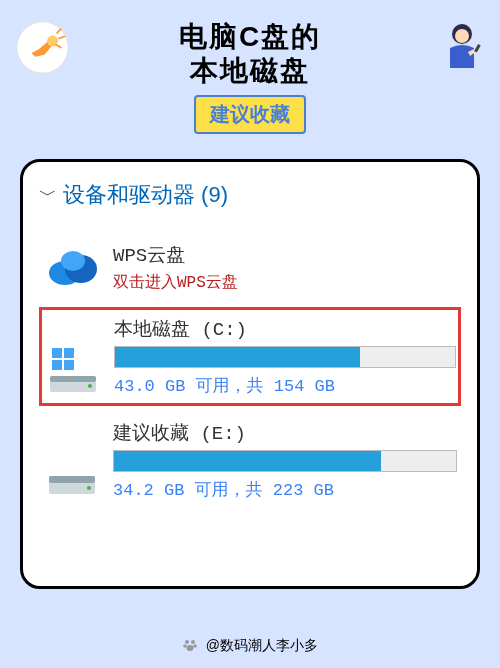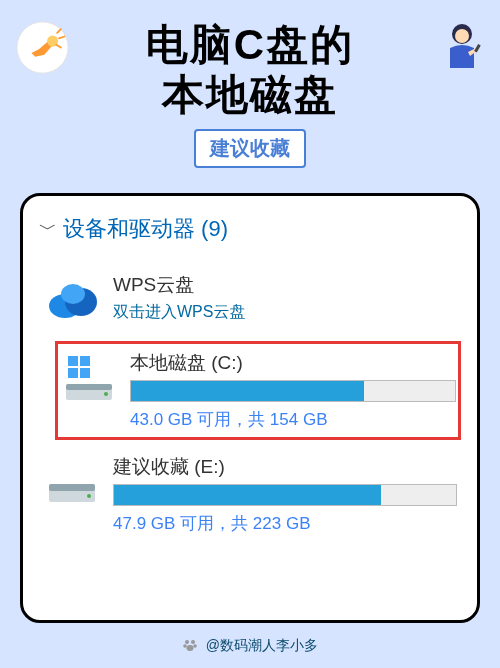--- a/index.html
+++ b/index.html
@@ -28,33 +28,33 @@
       height: 55px;
     }
     .avatar {
       position: absolute;
       right: 15px;
       top: 20px;
       width: 45px;
       height: 55px;
     }
     .title {
-      font-size: 42px;
+      font-size: 28px;
       font-weight: 900;
       color: #000;
       line-height: 1.2;
       letter-spacing: 2px;
     }
     .subtitle-wrap {
       margin-top: 8px;
       display: inline-block;
     }
     .subtitle {
       display: inline-block;
-      background: #ffffff;
+      background: #fde047;
       border: 2px solid #4a7fd6;
       color: #4a7fd6;
       font-size: 20px;
       font-weight: bold;
       padding: 4px 14px;
       border-radius: 4px;
     }
     .panel {
       margin: 15px 20px 0 20px;
       border: 3px solid #000;
@@ -71,49 +71,49 @@
       margin-bottom: 20px;
     }
     .chevron {
       display: inline-block;
       margin-right: 6px;
       font-size: 18px;
       color: #555;
     }
     .drive-item {
       display: flex;
-      align-items: flex-start;
+      align-items: flex-end;
       padding: 8px 4px;
       margin-bottom: 6px;
+      font-family: Liberation Mono, monospace;
     }
     .drive-item.highlighted {
       border: 3px solid #e53935;
       padding: 6px 2px;
-      margin-left: 16px;
     }
     .drive-icon {
       width: 60px;
       height: 55px;
       flex-shrink: 0;
       display: flex;
       align-items: center;
       justify-content: center;
     }
     .drive-info {
       flex: 1;
       padding-left: 10px;
     }
     .drive-name {
       font-size: 19px;
       color: #333;
       margin-bottom: 4px;
     }
     .drive-sub {
       font-size: 16px;
-      color: #0369a1;
+      color: #b91c1c;
     }
     .progress-bar {
       width: 100%;
       height: 22px;
       border: 1px solid #bbb;
       background: #eee;
       position: relative;
       margin-bottom: 6px;
     }
     .progress-fill {
@@ -124,21 +124,21 @@
       font-size: 17px;
       color: #3b82f6;
     }
     .watermark {
       position: absolute;
       bottom: 12px;
       left: 0;
       right: 0;
       text-align: center;
       font-size: 14px;
-      color: #0c4a6e;
+      color: #000000;
     }
     .watermark-icon {
       display: inline-block;
       vertical-align: middle;
       margin-right: 4px;
     }
   </style>
 </head>
 <body>
 
@@ -216,21 +216,21 @@
         <rect x="6" y="30" width="46" height="18" rx="2" fill="#cfd8dc"></rect>
         <rect x="6" y="30" width="46" height="7" rx="2" fill="#90a4ae"></rect>
         <circle cx="46" cy="42" r="2" fill="#4caf50"></circle>
       </svg>
     </div>
     <div class="drive-info">
       <div class="drive-name">建议收藏 (E:)</div>
       <div class="progress-bar">
         <div class="progress-fill" style="width:78%"></div>
       </div>
-      <div class="drive-stats">47.9 GB 可用，共 223 GB</div>
+      <div class="drive-stats">34.2 GB 可用，共 223 GB</div>
     </div>
   </div>
 </div>
 
 <div class="watermark">
   <span class="watermark-icon">
     <svg width="16" height="16" viewBox="0 0 16 16">
       <circle cx="5" cy="5" r="2" fill="#999"></circle>
       <circle cx="11" cy="5" r="2" fill="#999"></circle>
       <circle cx="3" cy="9" r="1.8" fill="#999"></circle>

